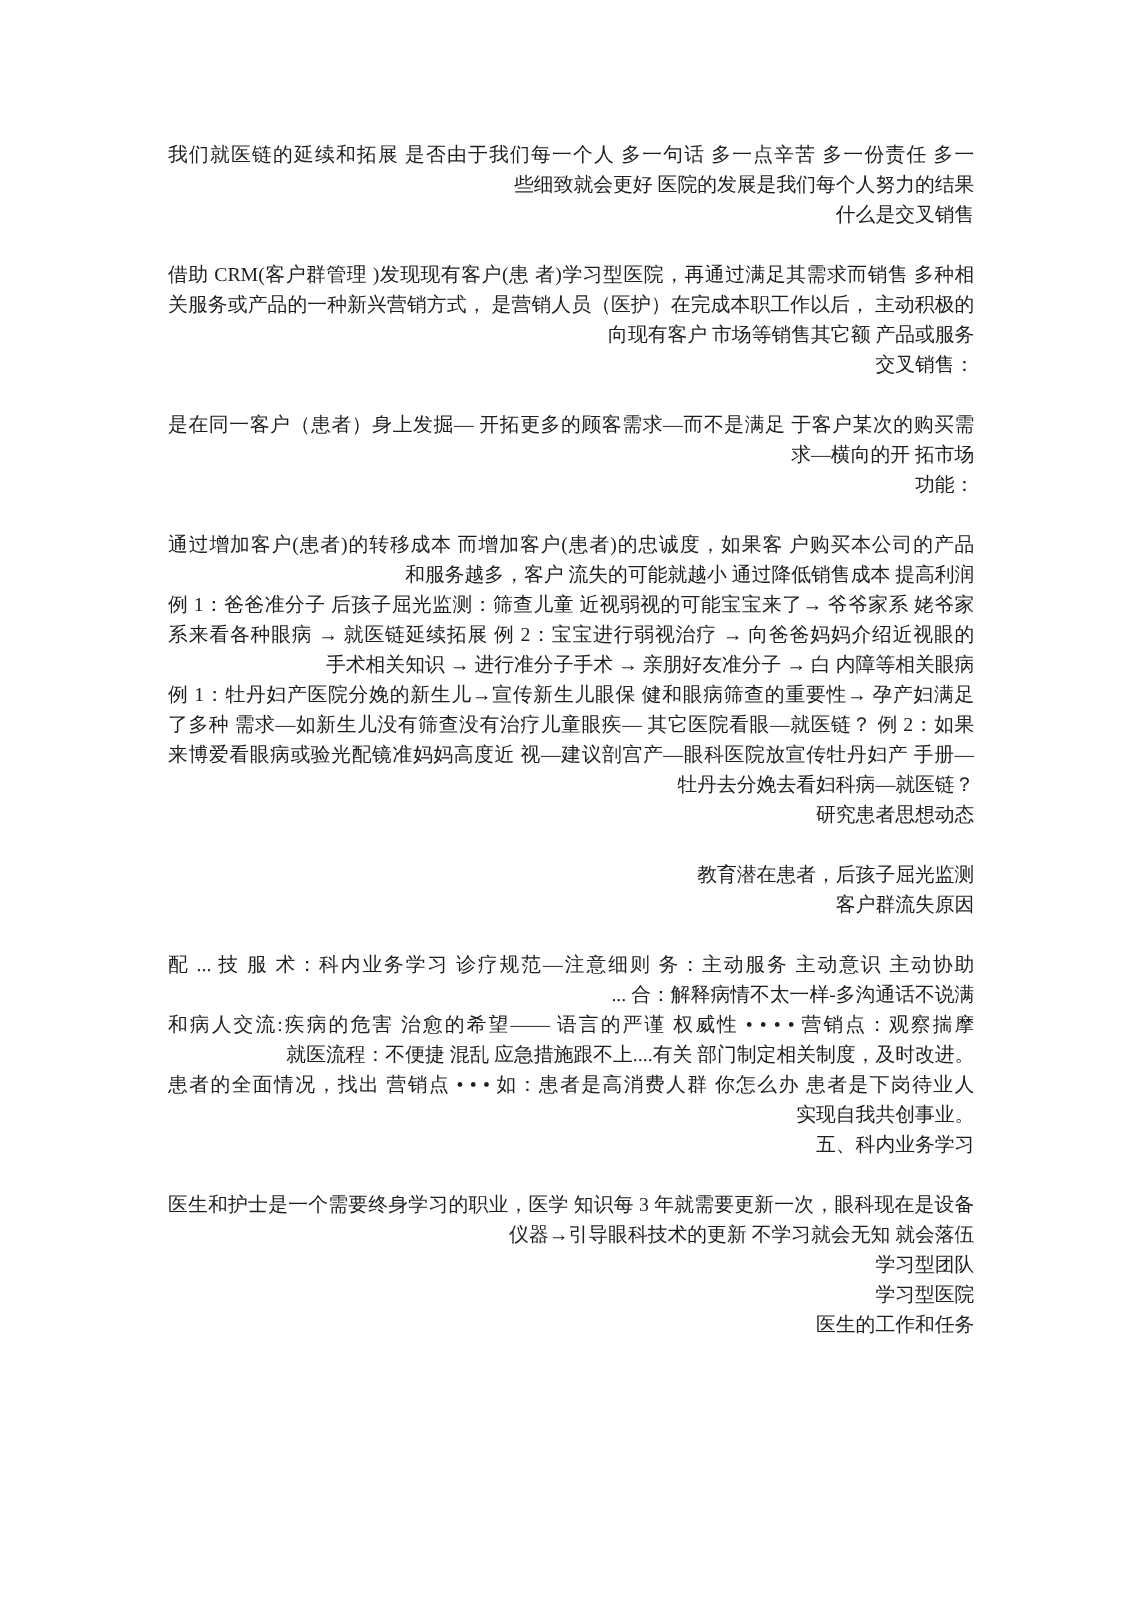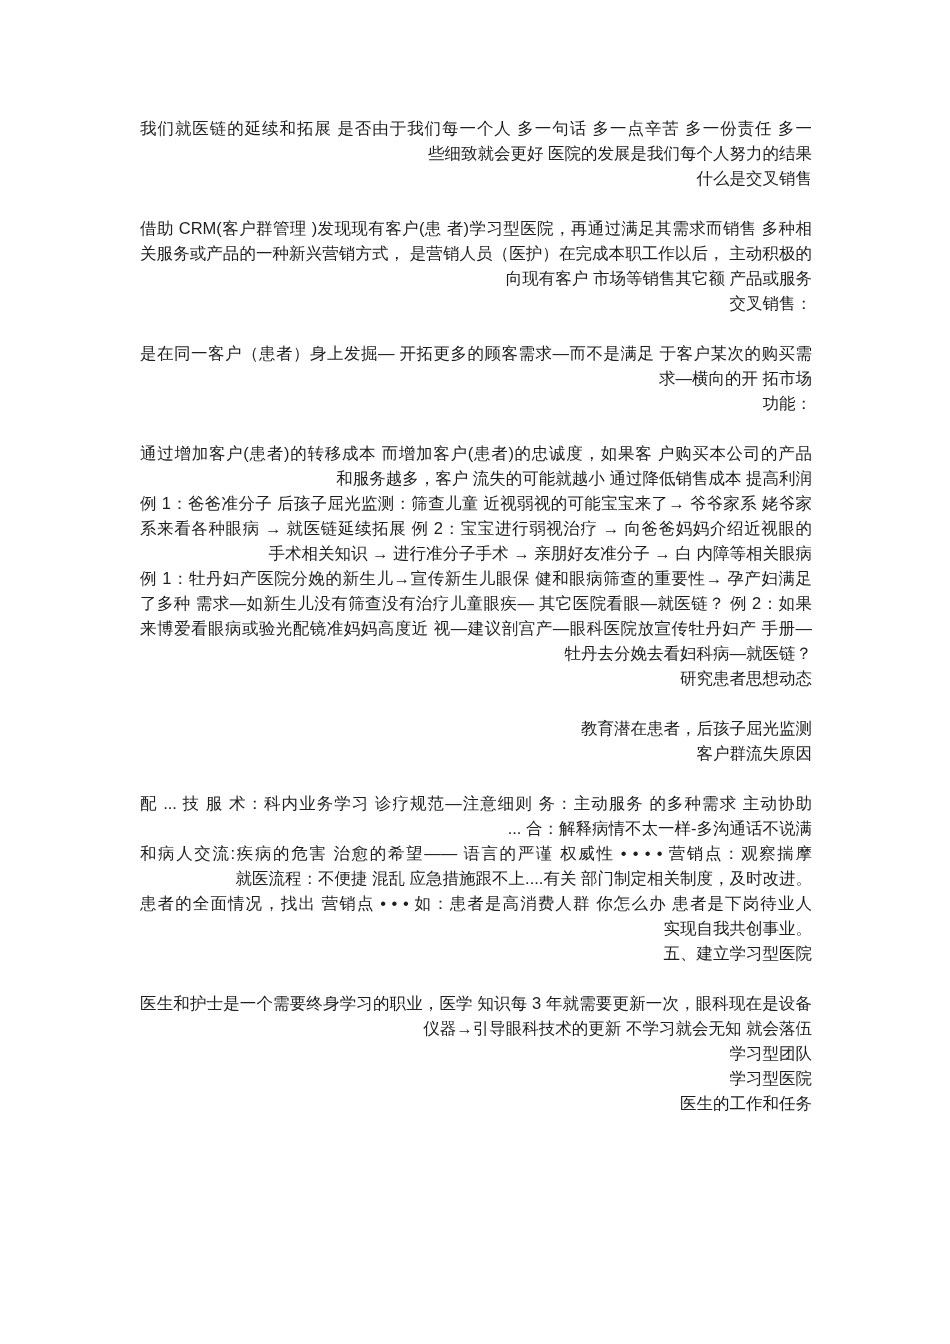--- a/index.html
+++ b/index.html
@@ -6,21 +6,21 @@
     margin: 0;
     padding: 0;
     background: #ffffff;
   }
   .page {
     position: relative;
     width: 814px;
     height: 1344px;
     background: #ffffff;
     overflow: hidden;
-    font-family: Liberation Sans, sans-serif;
+    font-family: Liberation Serif, serif;
   }
   .content {
     position: absolute;
     left: 140px;
     top: 116px;
     width: 672px;
   }
   .line {
     font-size: 16.5px;
     line-height: 25px;
@@ -62,27 +62,27 @@
     <div class="line">手术相关知识 → 进行准分子手术 → 亲朋好友准分子 → 白 内障等相关眼病</div>
     <div class="line j">例 1：牡丹妇产医院分娩的新生儿→宣传新生儿眼保 健和眼病筛查的重要性→ 孕产妇满足</div>
     <div class="line j">了多种 需求—如新生儿没有筛查没有治疗儿童眼疾— 其它医院看眼—就医链？ 例 2：如果</div>
     <div class="line j">来博爱看眼病或验光配镜准妈妈高度近 视—建议剖宫产—眼科医院放宣传牡丹妇产 手册—</div>
     <div class="line">牡丹去分娩去看妇科病—就医链？</div>
     <div class="line">研究患者思想动态</div>
     <div class="line blank"></div>
     <div class="line">教育潜在患者，后孩子屈光监测</div>
     <div class="line">客户群流失原因</div>
     <div class="line blank"></div>
-    <div class="line j">配 ... 技 服 术：科内业务学习 诊疗规范—注意细则 务：主动服务 的多种需求 主动协助</div>
+    <div class="line j">配 ... 技 服 术：科内业务学习 诊疗规范—注意细则 务：主动服务 主动意识 主动协助</div>
     <div class="line">... 合：解释病情不太一样-多沟通话不说满</div>
     <div class="line j">和病人交流:疾病的危害 治愈的希望—— 语言的严谨 权威性 • • • • 营销点：观察揣摩</div>
     <div class="line">就医流程：不便捷 混乱 应急措施跟不上....有关 部门制定相关制度，及时改进。</div>
     <div class="line j">患者的全面情况，找出 营销点 • • • 如：患者是高消费人群 你怎么办 患者是下岗待业人</div>
     <div class="line">实现自我共创事业。</div>
-    <div class="line">五、建立学习型医院</div>
+    <div class="line">五、科内业务学习</div>
     <div class="line blank"></div>
     <div class="line j">医生和护士是一个需要终身学习的职业，医学 知识每 3 年就需要更新一次，眼科现在是设备</div>
     <div class="line">仪器→引导眼科技术的更新 不学习就会无知 就会落伍</div>
     <div class="line">学习型团队</div>
     <div class="line">学习型医院</div>
     <div class="line">医生的工作和任务</div>
     <div class="line blank"></div>
   </div>
 </div>
 

